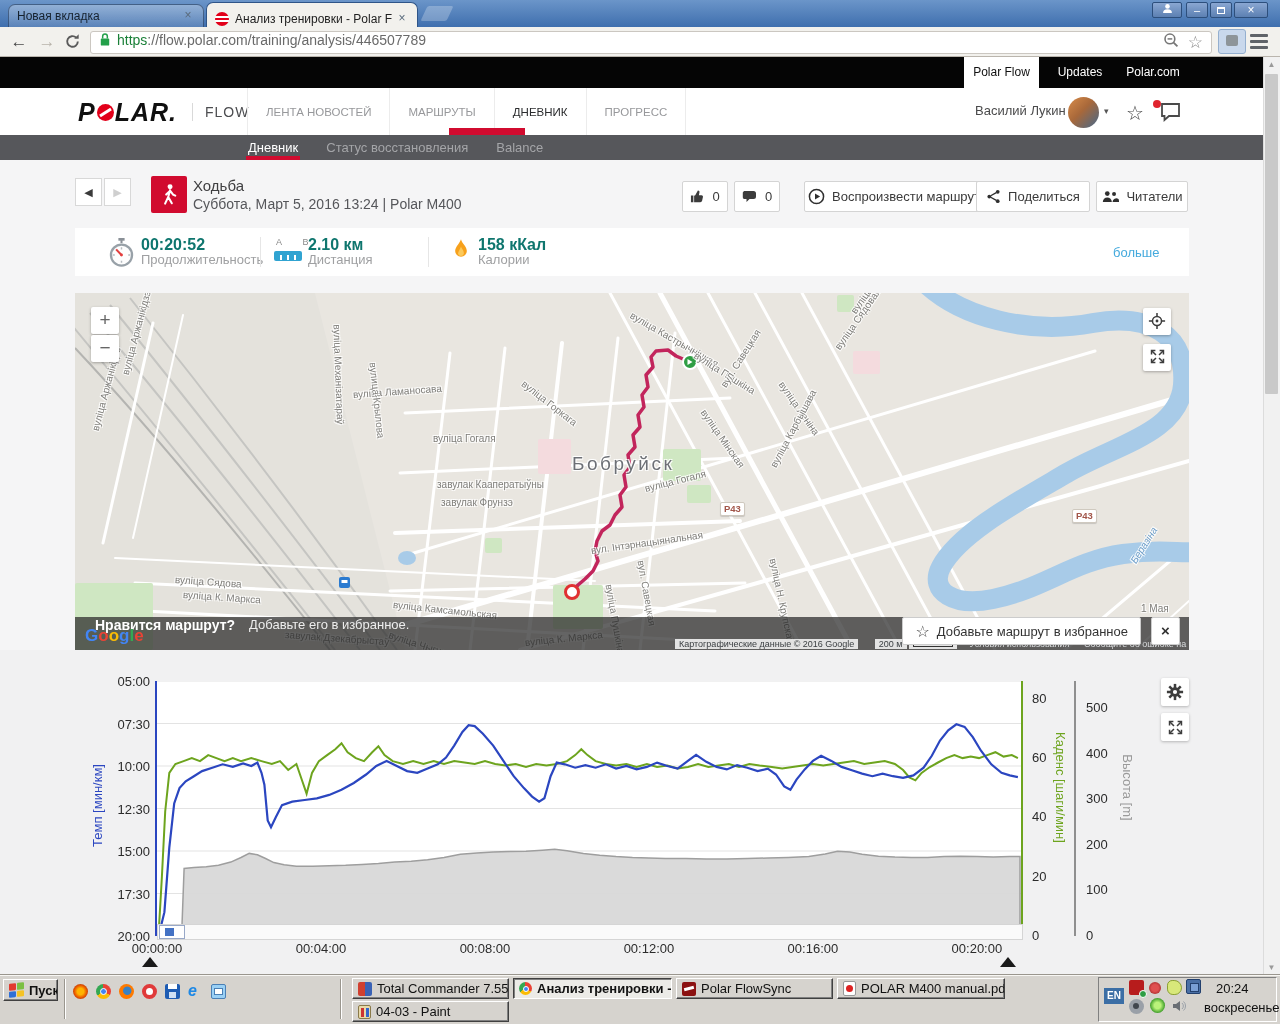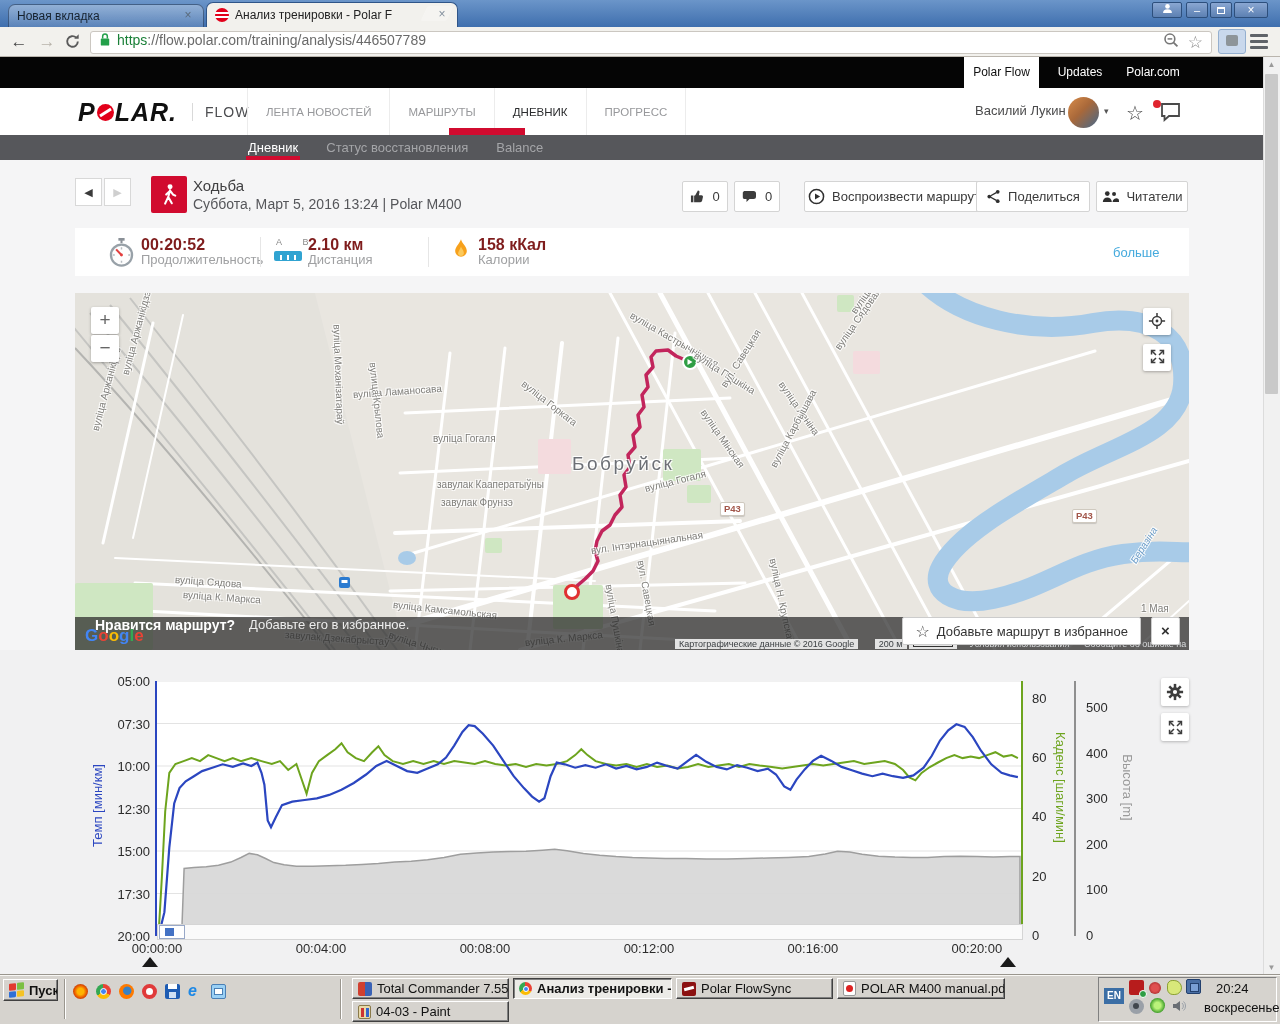--- a/index.html
+++ b/index.html
@@ -2,21 +2,21 @@
 <html><head>
 <meta charset="utf-8">
 <style>
 *{margin:0;padding:0;box-sizing:border-box}
 body{background:#444;font-family:"Liberation Sans",sans-serif}
 #screen{position:relative;width:1280px;height:1024px;background:#f5f5f6;overflow:hidden;font-family:"Liberation Sans",sans-serif}
 .abs{position:absolute}
 
 .tabstrip{left:0;top:0;width:1280px;height:27px;background:linear-gradient(#6b95c9,#3f6fae)}
 .tab-inactive{left:8px;top:4px;width:196px;height:23px;background:linear-gradient(rgba(255,255,255,.30),rgba(255,255,255,.14));border:1px solid rgba(15,35,65,.5);border-bottom:none;border-radius:7px 7px 0 0;display:flex;align-items:center;padding:0 8px;font-size:12px;color:#16222f}
-.tab-active{left:206px;top:2px;width:252px;height:25px;background:#f2f1ed;border:1px solid #2f5588;border-bottom:none;border-radius:7px 7px 0 0;display:flex;align-items:center;padding:8px 8px;font-size:12px;color:#222}
+.tab-active{left:206px;top:2px;width:212px;height:25px;background:#f2f1ed;border:1px solid #2f5588;border-bottom:none;border-radius:7px 7px 0 0;display:flex;align-items:center;padding:16px 8px;font-size:12px;color:#222}
 .tab-title{flex:1;overflow:hidden;white-space:nowrap;text-overflow:ellipsis}
 .tab-x{width:14px;height:14px;line-height:13px;text-align:center;font-size:12px;color:#5a6b7d;cursor:pointer}
 .newtab{left:424px;top:6px;width:26px;height:15px;background:rgba(255,255,255,.25);transform:skewX(-25deg);border-radius:2px}
 .polar-fav{width:14px;height:14px;border-radius:50%;background:linear-gradient(#e2001a 0 30%,#fff 30% 42%,#e2001a 42% 58%,#fff 58% 70%,#e2001a 70%);margin-right:6px;flex:none}
 .winbtn{top:2px;height:16px;background:linear-gradient(#8aa7d2,#5c80b2);border:1px solid #2d4f7c;border-radius:2px;color:#fff;font-size:11px;line-height:14px;text-align:center}
 .toolbar{left:0;top:27px;width:1280px;height:30px;background:#f2f1ed;border-bottom:1px solid #bab5ad}
 .navbtn{top:29px;width:26px;height:26px;font-size:17px;line-height:25px;text-align:center;color:#4a4a4a}
 .urlbar{left:90px;top:31px;width:1122px;height:23px;background:#fff;border:1px solid #cbc7c1;border-radius:3px;display:flex;align-items:flex-start;padding:0 8px;font-size:14px}
 .menu-bars{left:1250px;top:34px;width:18px;height:16px}
 .menu-bars div{height:3px;background:#5f6368;margin-bottom:3px;border-radius:1px}
@@ -35,21 +35,21 @@
 .nav-red{left:449px;top:128px;width:76px;height:7px;background:#d10b2f}
 .subnav{left:0;top:135px;width:1280px;height:25px;background:#56575b;display:flex;align-items:center}
 .subnav span{font-size:13px;color:#a4a5a8;margin-right:28px;cursor:pointer}
 .subnav .first{margin-left:248px;color:#fff;position:relative}
 .subnav .first::after{content:"";position:absolute;left:-2px;right:-2px;bottom:-5px;height:4px;background:#d10b2f}
 
 .sqbtn{width:27px;height:28px;background:#fff;border:1px solid #d8d8d8;text-align:center;line-height:27px;font-size:11px;color:#3a3a3a}
 .sporticon{left:151px;top:176px;width:36px;height:37px;background:#d10b2f;border-radius:2px;display:flex;align-items:center;justify-content:center}
 .wbtn{top:181px;height:31px;background:#fff;border:1px solid #d4d4d4;border-radius:2px;display:flex;align-items:center;justify-content:center;gap:7px;font-size:13px;color:#3a3a3a;cursor:pointer}
 .statsrow{left:75px;top:228px;width:1114px;height:48px;background:#fff}
-.statval{font-size:16px;font-weight:bold;color:#7f1d1d}
+.statval{font-size:16px;font-weight:bold;color:#0f766e}
 .statlab{font-size:13px;color:#9fa0a2}
 .statdiv{top:237px;width:1px;height:30px;background:#e6e6e6}
 
 #map{left:75px;top:293px;width:1114px;height:357px;background:#e9e6e0;overflow:hidden}
 .mlabel{position:absolute;font-size:10px;color:#7f7e7a;white-space:nowrap;transform-origin:left center;text-shadow:1px 1px 0 rgba(255,255,255,.85),-1px -1px 0 rgba(255,255,255,.85),1px -1px 0 rgba(255,255,255,.85),-1px 1px 0 rgba(255,255,255,.85);z-index:2}
 .mlabel.city{font-size:19px;color:#6d7076;letter-spacing:2.5px}
 .mlabel.water{color:#6f9fc9;font-style:italic}
 .badge{position:absolute;background:#fff;border:1px solid #cfc9bf;border-radius:2px;font-size:9.5px;font-weight:bold;color:#a2564a;padding:0 3px;line-height:12px;z-index:2;box-shadow:0 1px 1px rgba(0,0,0,.15)}
 .mapbtn{position:absolute;width:28px;height:27px;background:#fff;border-radius:2px;box-shadow:0 1px 3px rgba(0,0,0,.3);text-align:center;line-height:26px;font-size:19px;color:#666;z-index:3;cursor:pointer}
 .map-overlay{position:absolute;left:0;bottom:0;width:100%;height:33px;background:rgba(40,40,40,.72);z-index:4;display:flex;}

